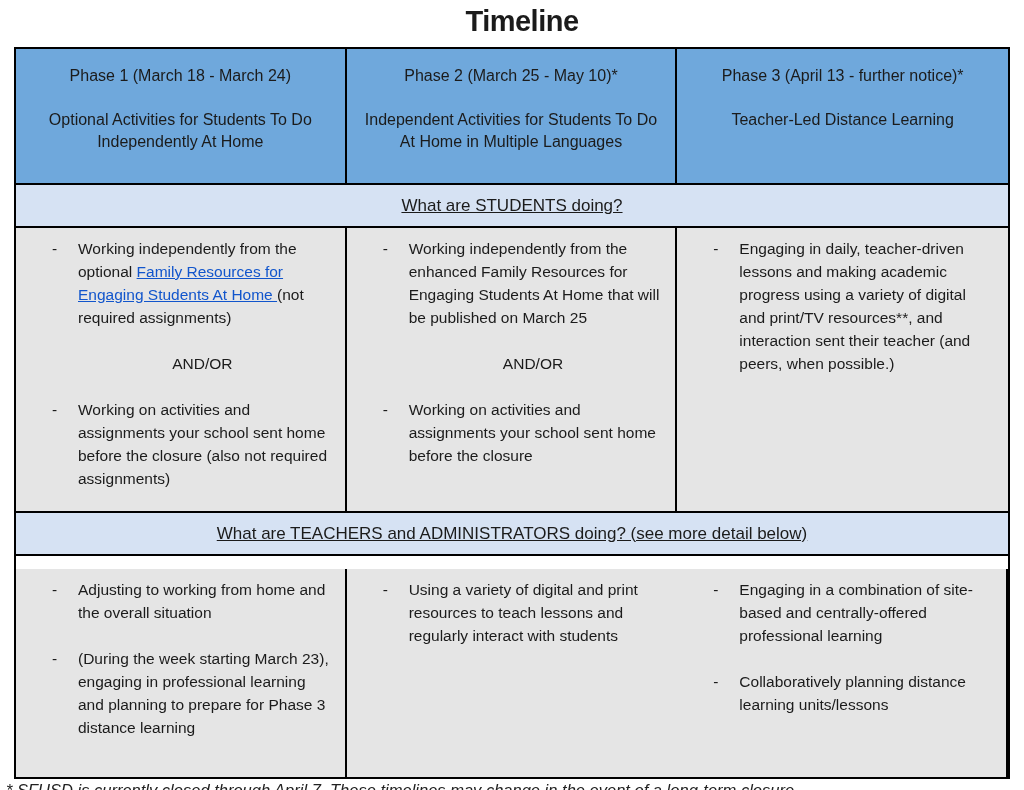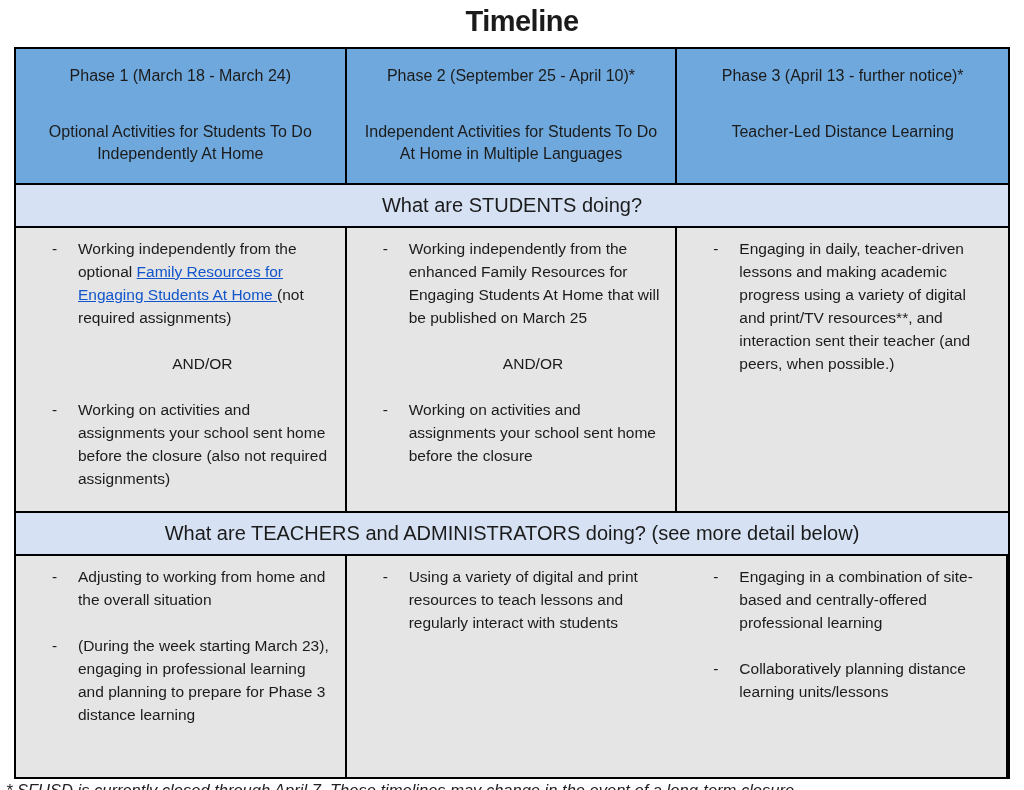--- a/index.html
+++ b/index.html
@@ -34,38 +34,39 @@
     grid-template-columns:1fr 1fr 1fr;
     grid-template-rows:136px 43px 285px 43px 1fr;
     background:#fff;
   }
   .cell{
     border-right:2px solid var(--border);
     border-bottom:2px solid var(--border);
     overflow:hidden;
   }
   .last-col{border-right:none;}
-  .last-row{border-bottom:none;}
+  .last-row{border-bottom:none;margin-top:13px;}
   .full-row{grid-column:1 / -1;border-right:none;}
 
   .phase-cell{
     background:var(--header-bg);
     text-align:center;
     padding:16px 14px 0 14px;
     font-size:16px;
     line-height:22px;
   }
-  .phase-sub{margin-top:34px;}
+  .phase-sub{margin-top:22px;}
 
   .question-row{
     background:var(--question-bg);
     display:flex;
     align-items:center;
     justify-content:center;
-    font-size:20px;
+    font-size:17px;
+    text-decoration:underline;
   }
 
   .content-cell{
     background:#e5e5e5;
     padding:9px 8px 0 0;
     font-size:15.5px;
     line-height:23px;
   }
   .bullet{display:flex;}
   .bullet .dash{
@@ -101,21 +102,21 @@
 
 <div class="page-title">Timeline</div>
 
 <div class="tbl">
 
   <div class="cell phase-cell">
     <div>Phase 1 (March 18 - March 24)</div>
     <div class="phase-sub">Optional Activities for Students To Do Independently At Home</div>
   </div>
   <div class="cell phase-cell">
-    <div>Phase 2 (September 25 - April 10)*</div>
+    <div>Phase 2 (March 25 - May 10)*</div>
     <div class="phase-sub">Independent Activities for Students To Do At Home in Multiple Languages</div>
   </div>
   <div class="cell phase-cell last-col">
     <div>Phase 3 (April 13 - further notice)*</div>
     <div class="phase-sub">Teacher-Led Distance Learning</div>
   </div>
 
   <div class="cell full-row question-row">
     <span>What are STUDENTS doing?</span>
   </div>

